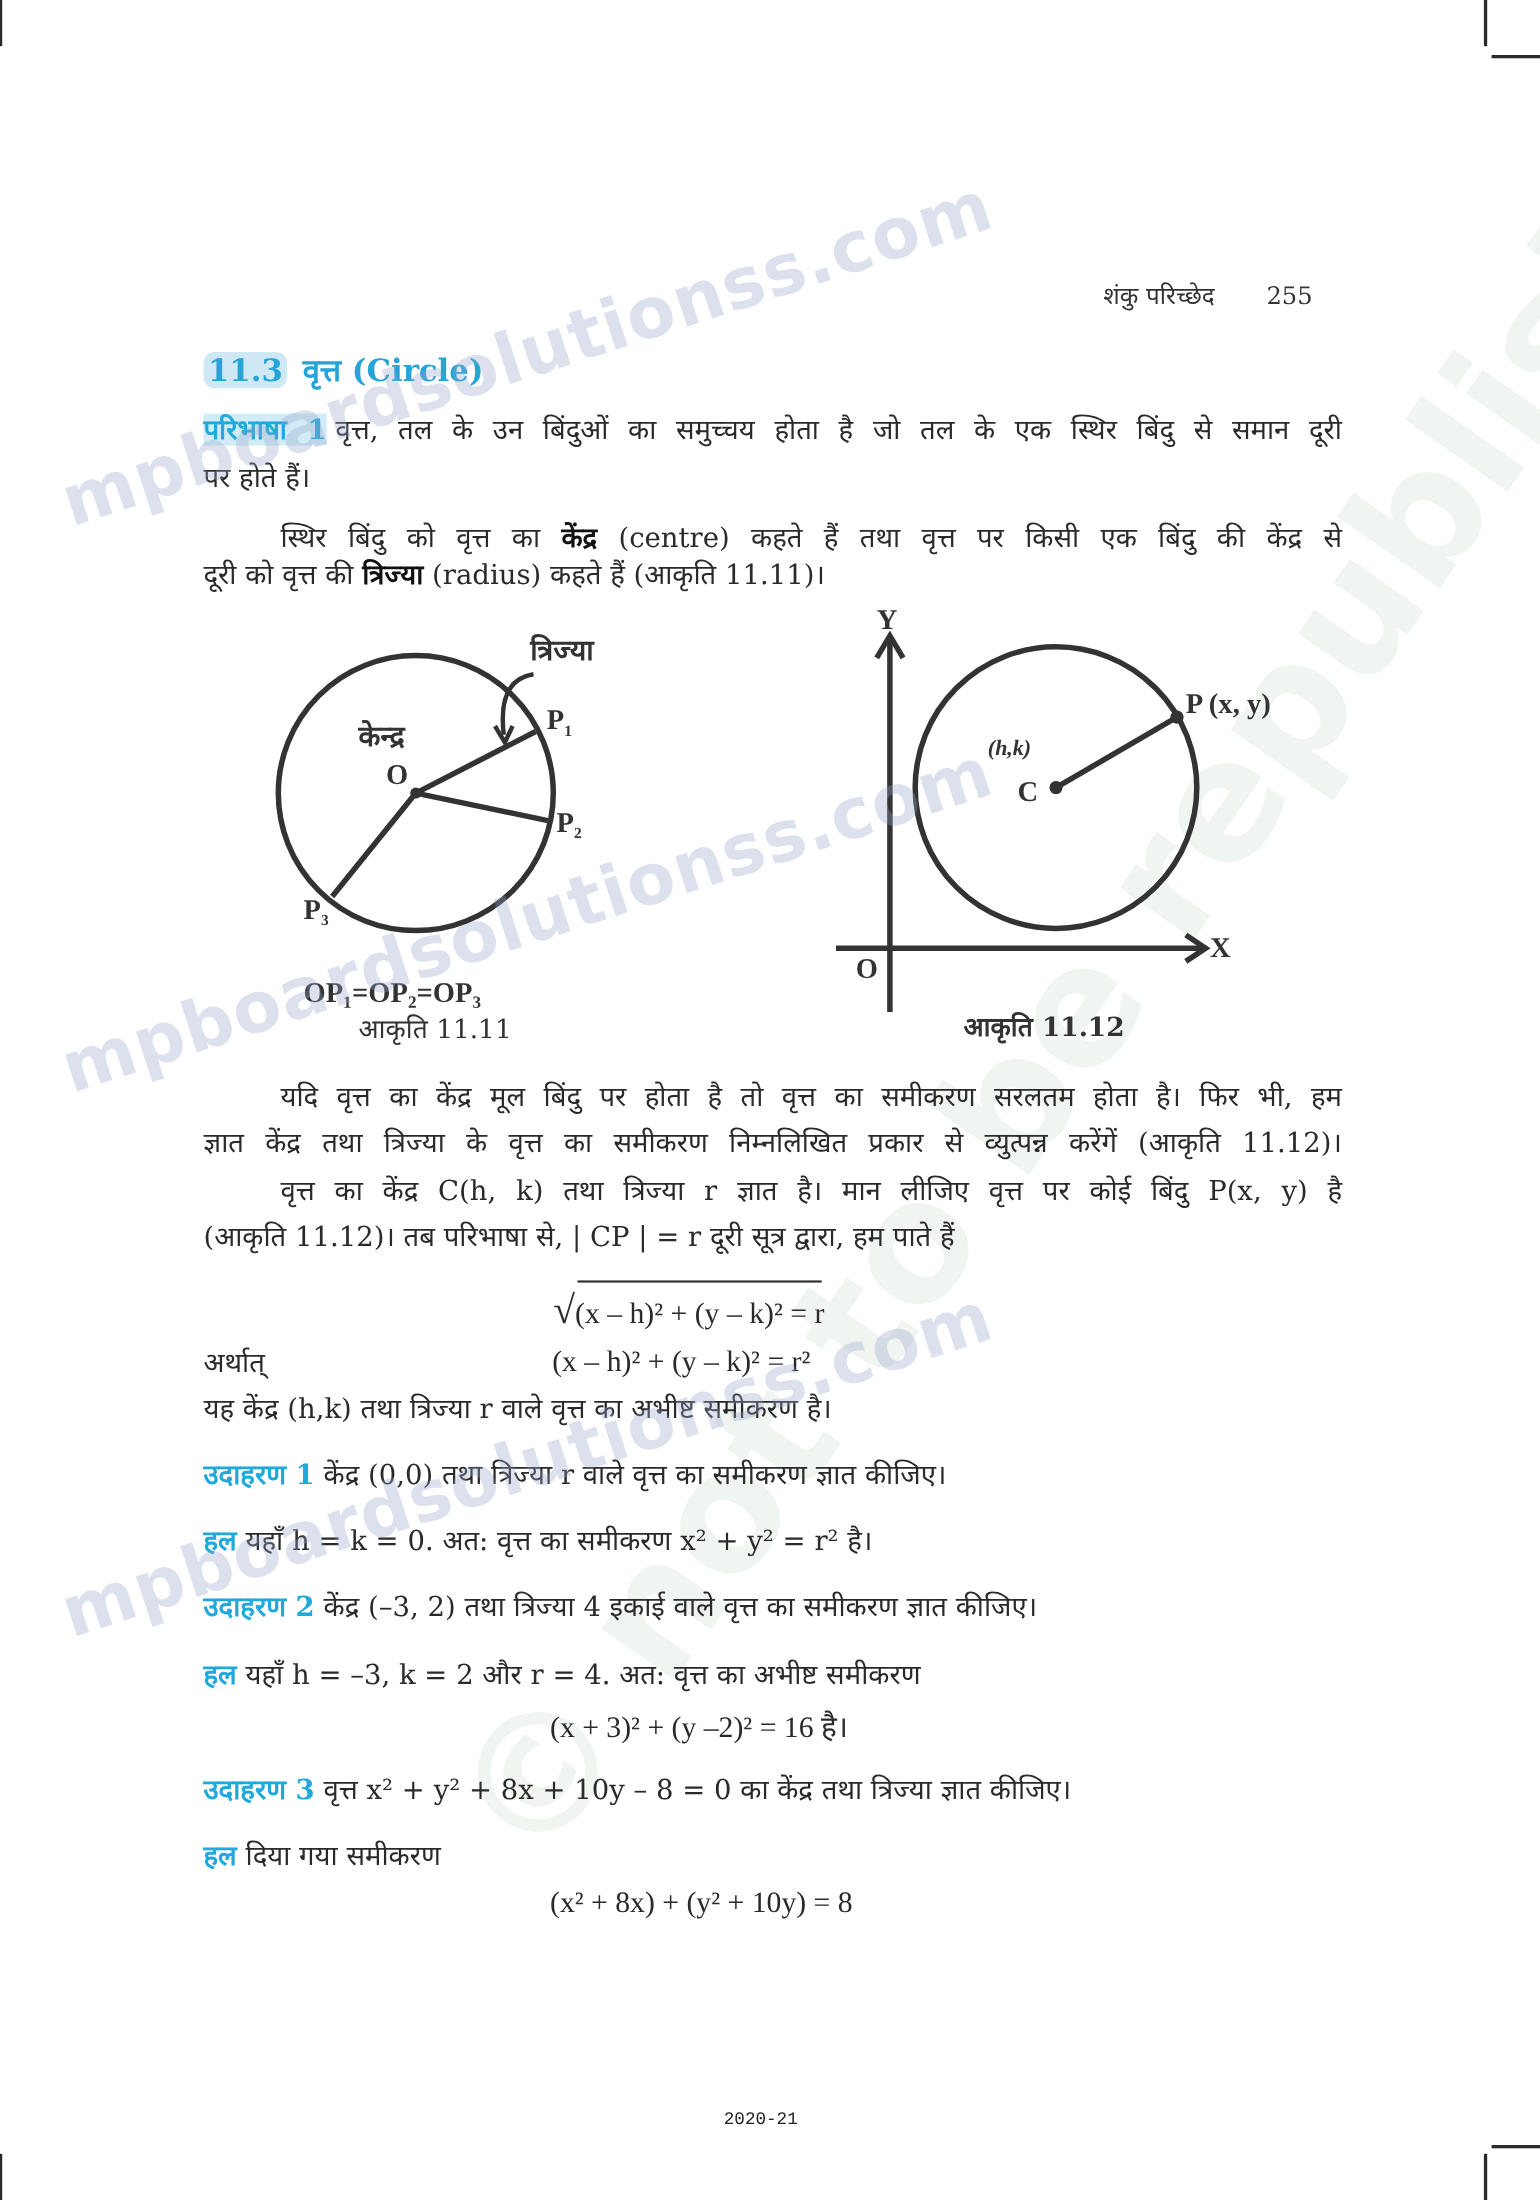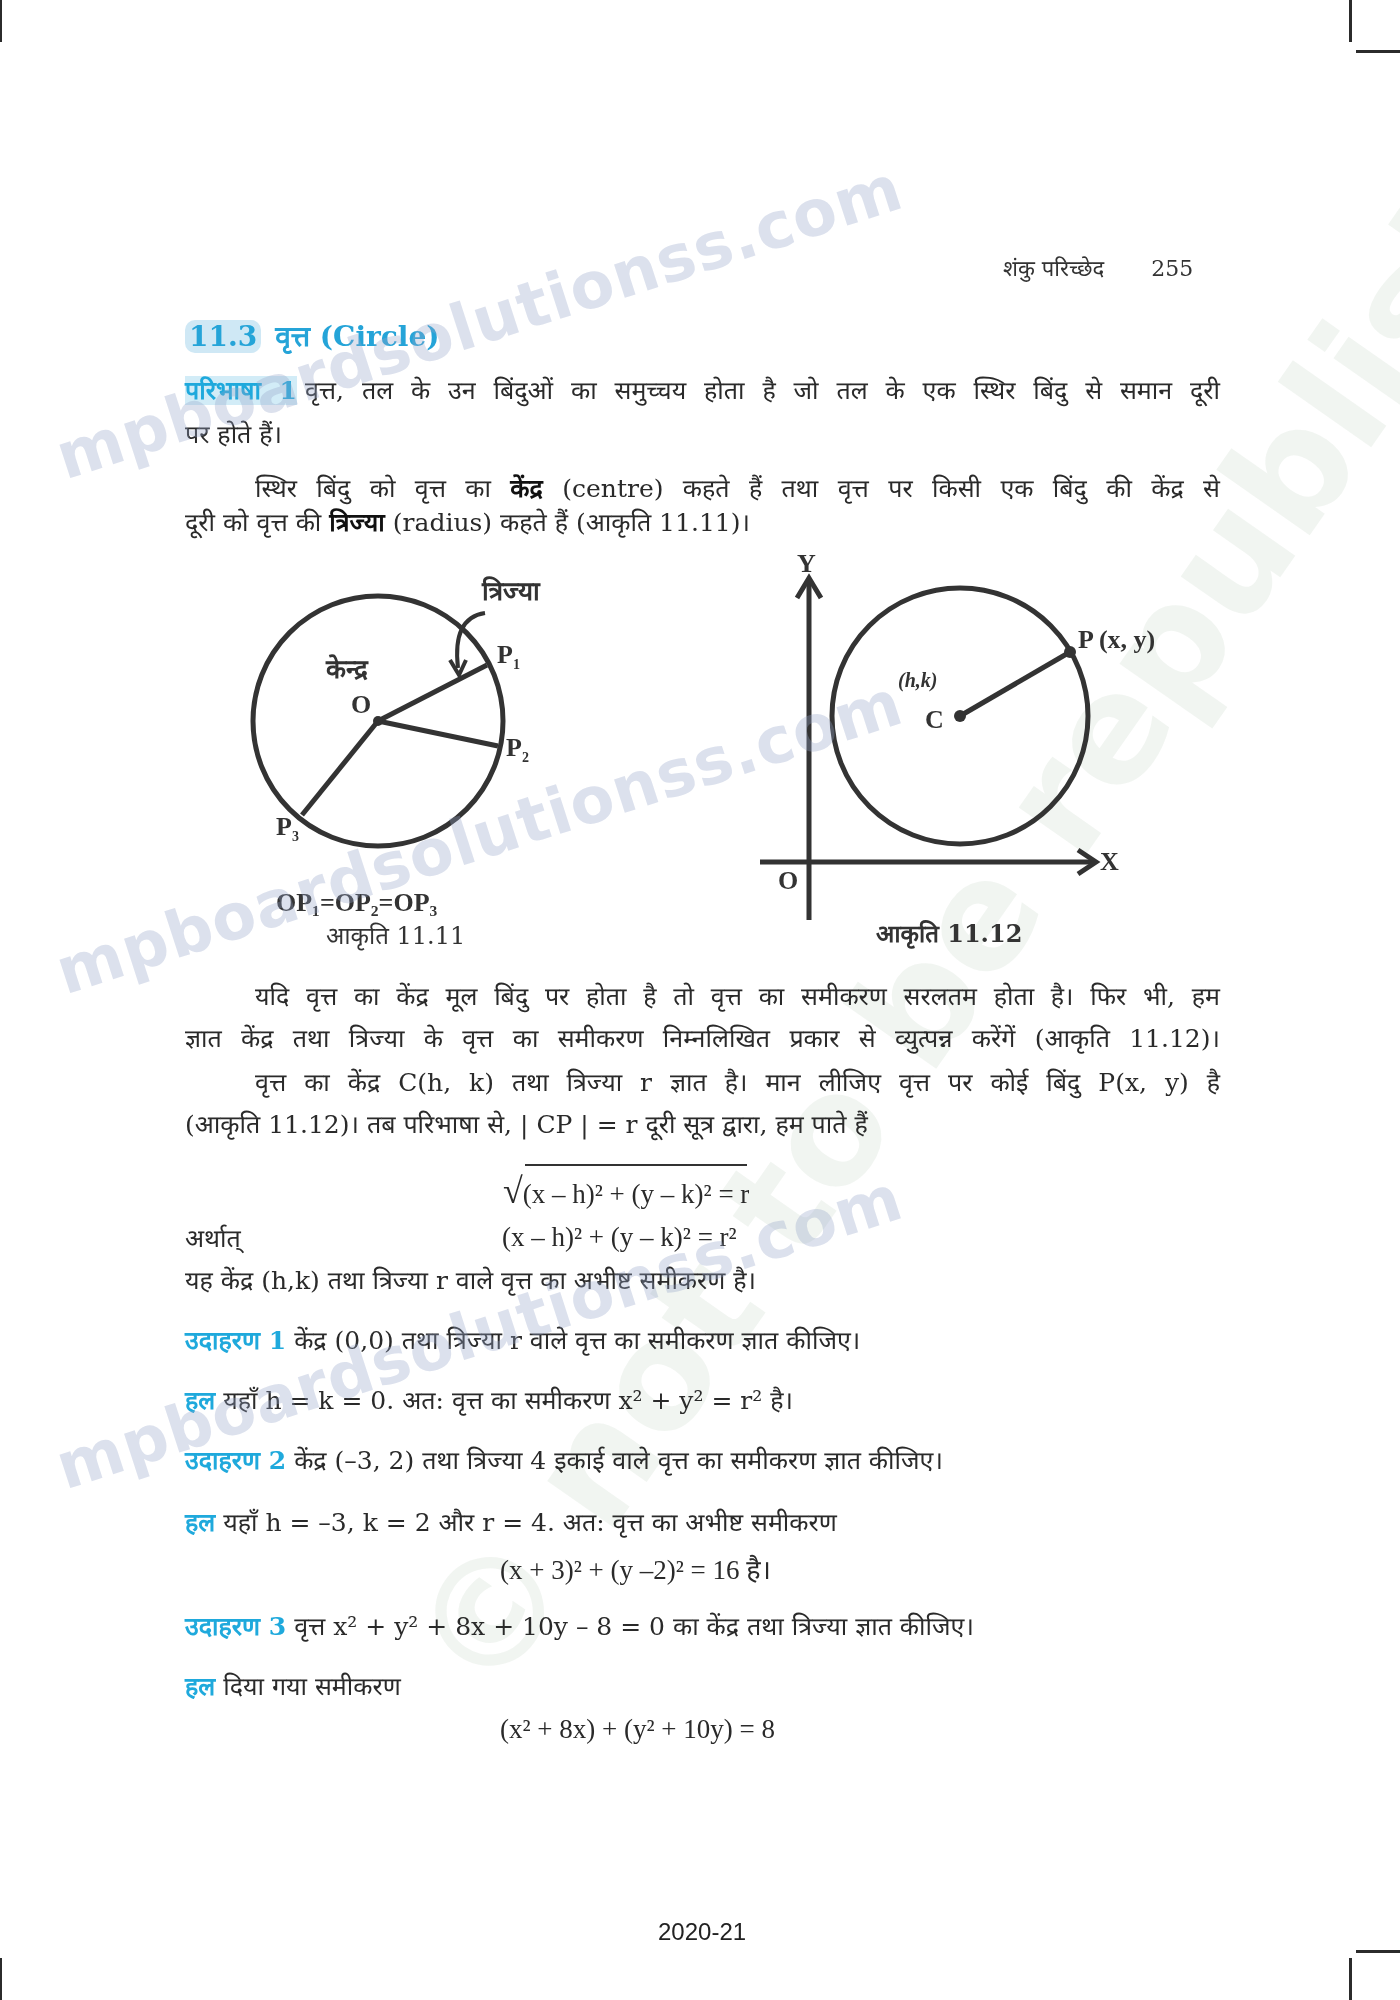--- a/index.html
+++ b/index.html
@@ -17,21 +17,21 @@
   .heading { font-size:28px; color:#25a4d8; font-weight:bold; }
   .heading .num { background:#cfe8f5; padding:0 4px; margin-right:14px;border-radius:10px; }
   .line { position:absolute; left:185px; width:1035px; font-size:25px; line-height:34px; white-space:nowrap; }
   .just { text-align:justify; text-align-last:justify; }
   .label { color:#1fa9dc; font-weight:bold; margin-right:8px;margin-top:25px; }
   .label-hi { background:#d2ecf7; }
   .eq { position:absolute; font-family:"Liberation Serif", "DejaVu Serif", serif; font-size:27px; white-space:nowrap; }
   b.strong { font-weight:bold; color:#111; }
   .fig-label { position:absolute; font-family:"Liberation Serif", "DejaVu Serif", serif; font-weight:bold; font-size:26px; color:#333; white-space:nowrap; }
   .fig-caption { position:absolute; font-size:24px; color:#333; white-space:nowrap; }
-  .footer { position:absolute; font-family:Liberation Sans, sans-serif; font-size:24px; color:#222; }
+  .footer { position:absolute; font-family:Liberation Mono, monospace; font-size:16px; color:#222; }
   .sqrt-bar { position:absolute; border-top:2px solid #333; }
 </style>
 </head>
 <body>
 
 <div class="crop" style="left:1349px;top:0;width:3px;height:42px;"></div>
 <div class="crop" style="left:1356px;top:50px;width:44px;height:3px;"></div>
 <div class="crop" style="left:1356px;top:1950px;width:44px;height:3px;"></div>
 <div class="crop" style="left:1349px;top:1958px;width:3px;height:42px;"></div>
 <div class="crop" style="left:0;top:0;width:2px;height:42px;"></div>

